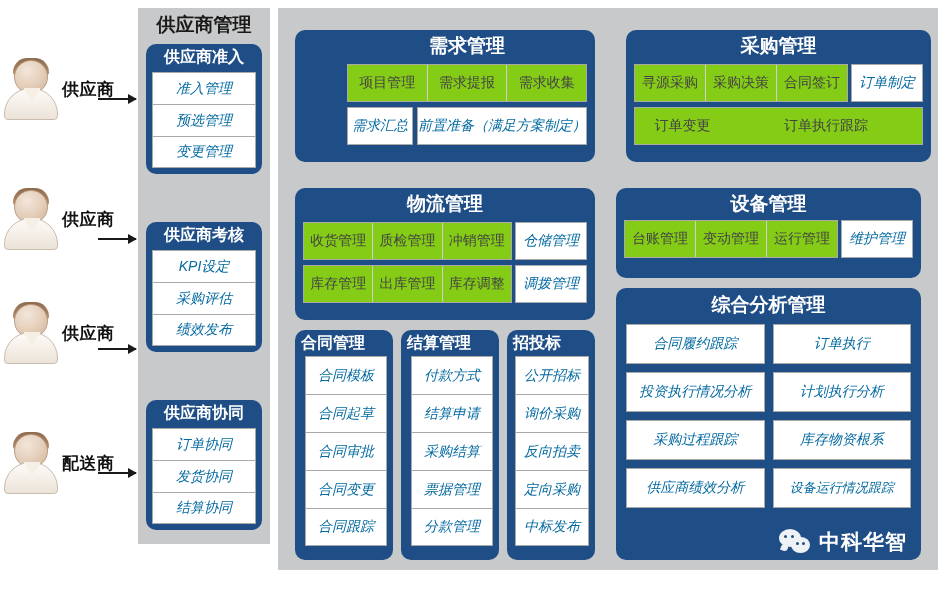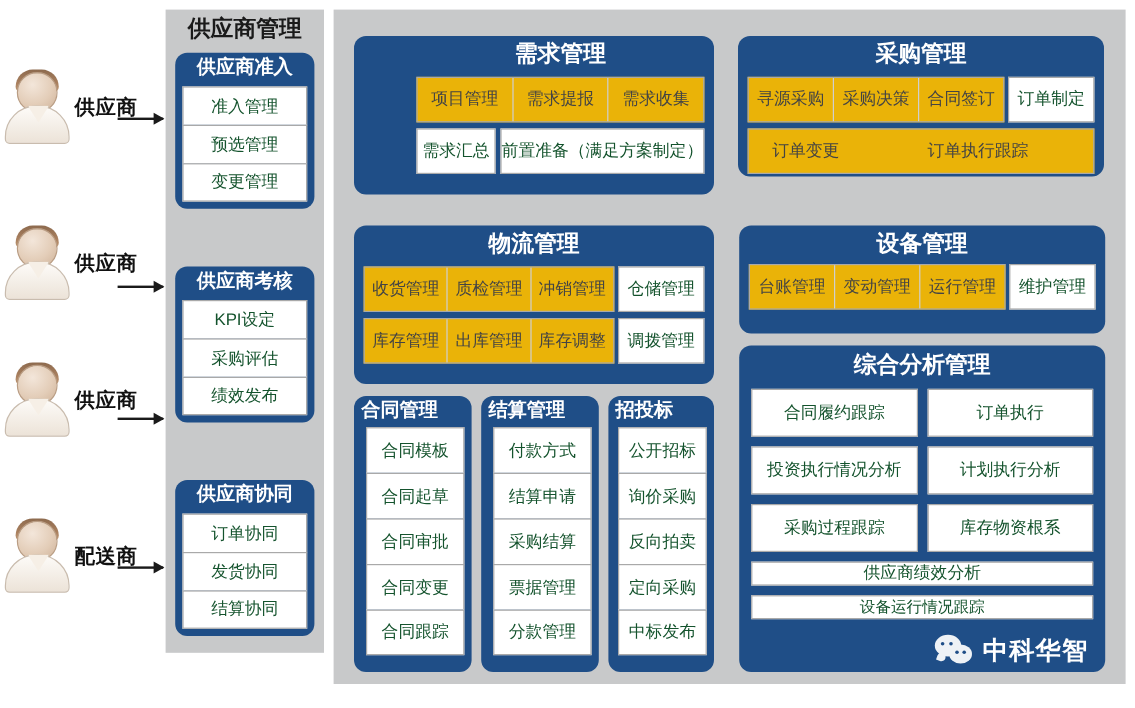--- a/index.html
+++ b/index.html
@@ -89,29 +89,30 @@
     white-space:nowrap;
   }
   .grp-title.big{font-size:19px;line-height:30px;}
   .grp-title.left{text-align:left;padding-left:6px;}
 
   
   .chip{
     background:#ffffff;
     border:1px solid #a9a9a9;
     box-sizing:border-box;
-    color:#14532d;
+    color:#0369a1;
     text-align:center;
     font-size:14px;
     display:flex;align-items:center;justify-content:center;
     white-space:nowrap;
+    font-style:italic;
   }
   .row{display:flex;box-sizing:border-box;}
   .chipgroup{
-    display:flex;background:#eab308;border:1px solid #a9a9a9;box-sizing:border-box;
+    display:flex;background:#84cc16;border:1px solid #a9a9a9;box-sizing:border-box;
   }
   .chipgroup .sub{
     flex:1;display:flex;align-items:center;justify-content:center;
     font-size:14px;color:#444;white-space:nowrap;
   }
   .chipgroup .sub + .sub{border-left:1px solid #cfcfcf;}
 
   
   .stack{display:flex;flex-direction:column;}
   .stack .chip{border-bottom:none;}
@@ -228,21 +229,21 @@
       <div class="sub">项目管理</div>
       <div class="sub">需求提报</div>
       <div class="sub">需求收集</div>
     </div>
     <div class="row" style="margin:5px 8px 0 8px;height:38px;gap:4px;">
       <div class="chip" style="width:86px">需求汇总</div>
       <div class="chip" style="flex:1">前置准备（满足方案制定）</div>
     </div>
   </div>
 
-  <div class="grp" style="left:337px;top:22px;width:305px;height:117px;">
+  <div class="grp" style="left:348px;top:22px;width:305px;height:132px;">
     <div class="grp-title big" style="line-height:32px">采购管理</div>
     <div class="row" style="margin:2px 8px 0 8px;height:38px;gap:3px;">
       <div class="chipgroup" style="flex:1">
         <div class="sub">寻源采购</div>
         <div class="sub">采购决策</div>
         <div class="sub">合同签订</div>
       </div>
       <div class="chip" style="width:72px">订单制定</div>
     </div>
     <div class="chipgroup" style="margin:5px 8px 0 8px;height:38px;">
@@ -324,21 +325,21 @@
       <div class="chip" style="flex:1">订单执行</div>
     </div>
     <div class="row" style="margin:8px 10px 0 10px;height:40px;gap:8px;">
       <div class="chip" style="flex:1">投资执行情况分析</div>
       <div class="chip" style="flex:1">计划执行分析</div>
     </div>
     <div class="row" style="margin:8px 10px 0 10px;height:40px;gap:8px;">
       <div class="chip" style="flex:1">采购过程跟踪</div>
       <div class="chip" style="flex:1">库存物资根系</div>
     </div>
-    <div class="row" style="margin:8px 10px 0 10px;height:40px;gap:8px;flex-direction:column;">
+    <div class="row" style="margin:8px 10px 0 10px;height:40px;gap:8px;">
       <div class="chip" style="flex:1">供应商绩效分析</div>
       <div class="chip" style="flex:1;font-size:13px">设备运行情况跟踪</div>
     </div>
 
     <div id="wechat" style="right:14px;bottom:4px;">
       <span class="wx-icon">
         <span class="b1">
             <span class="dot" style="left:5px;top:6px"></span>
             <span class="dot" style="left:12px;top:6px"></span>
           </span>

